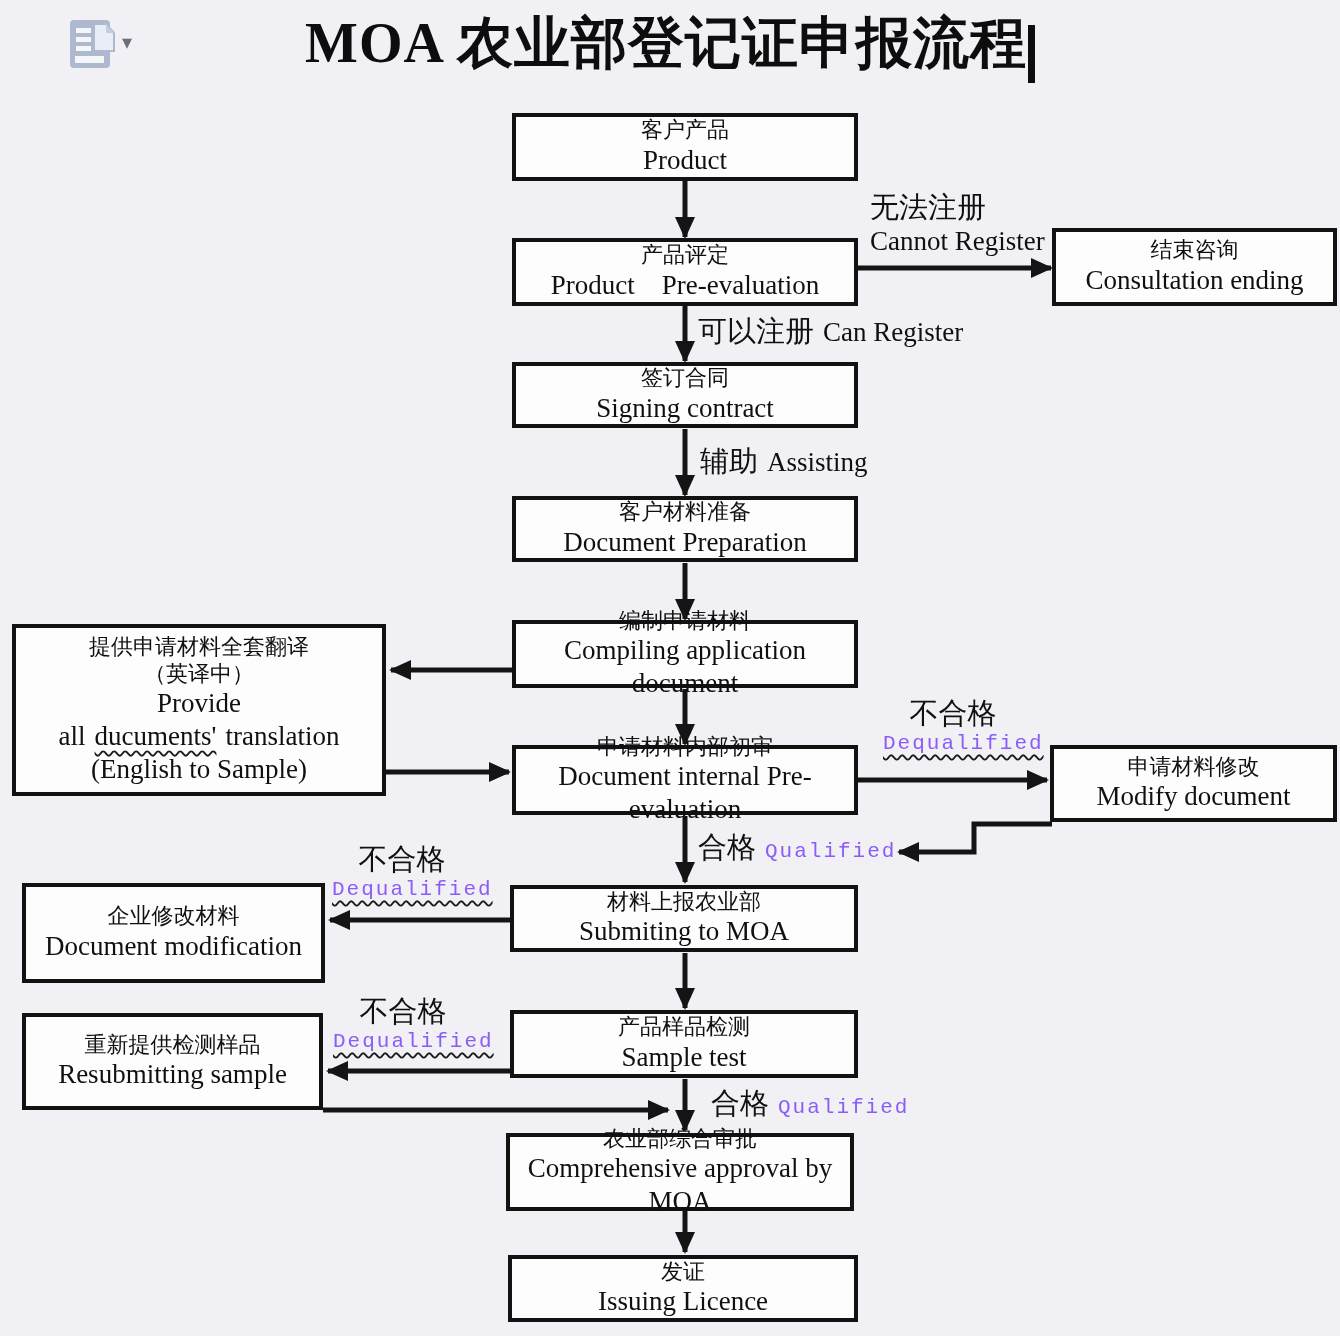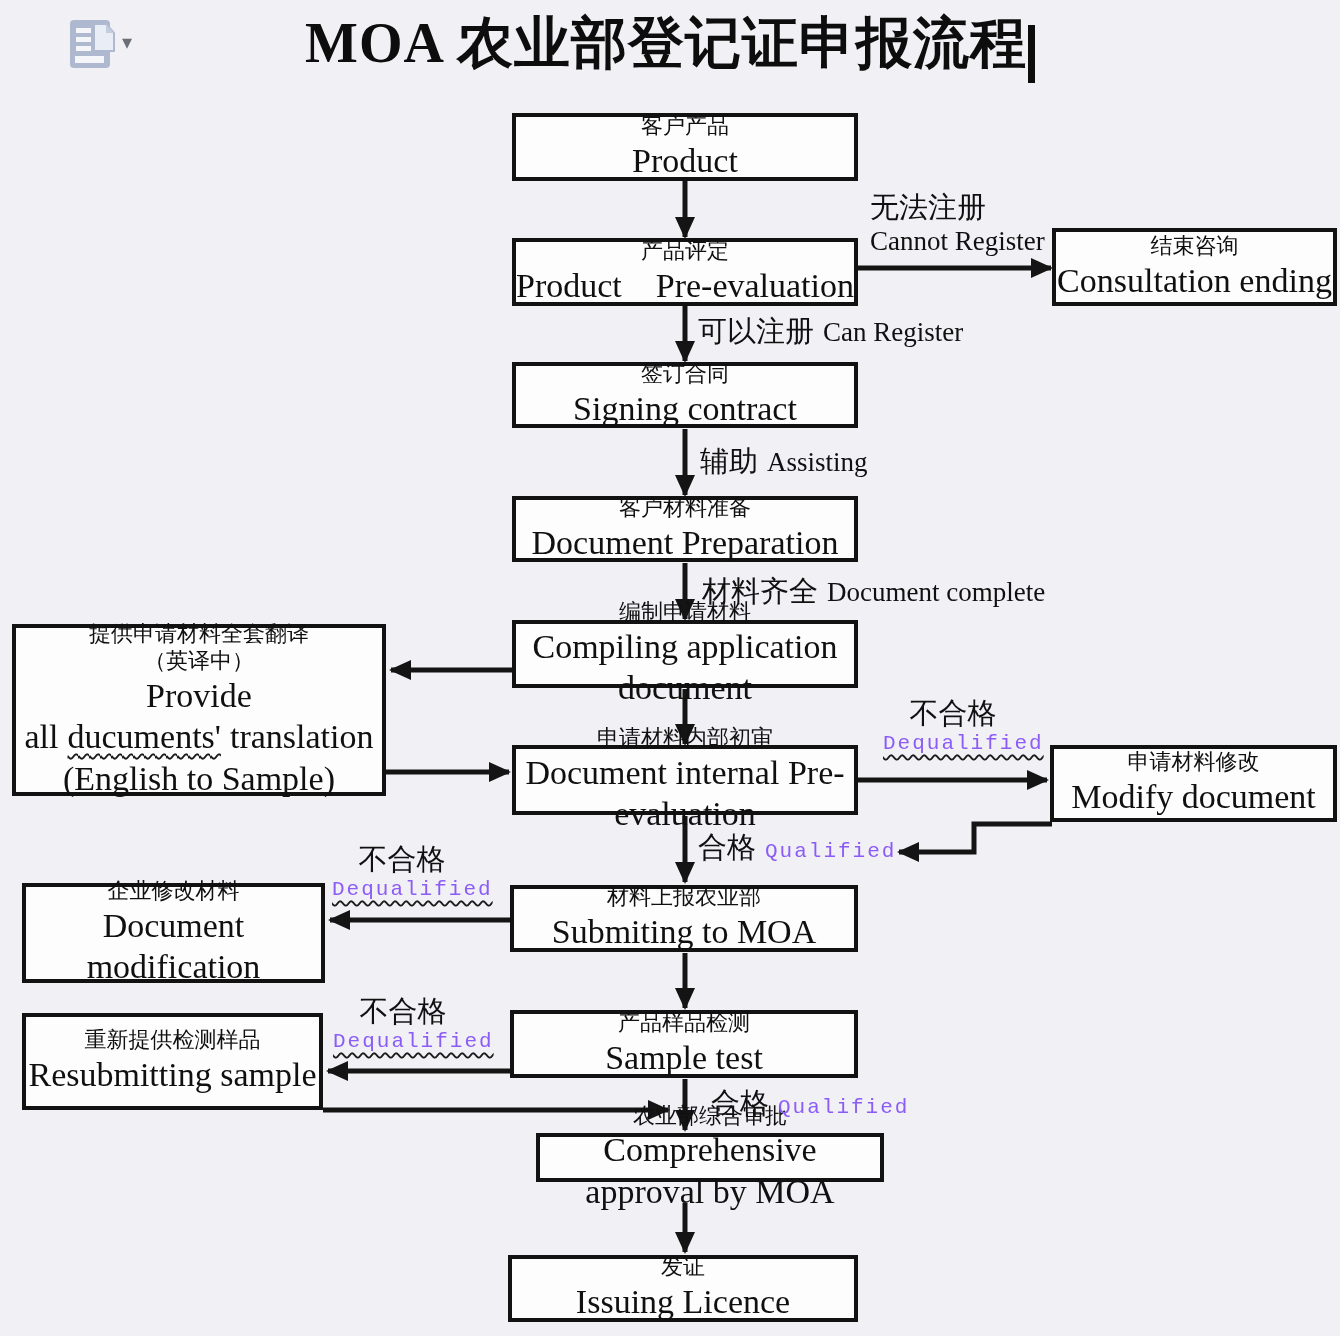--- a/index.html
+++ b/index.html
@@ -23,21 +23,21 @@
     position:absolute; left:122px; top:30px; font-size:20px; color:#6b6f78;
     font-family:"DejaVu Sans", sans-serif;
   }
   .box {
     position:absolute; box-sizing:border-box;
     background:#fdfdfd; border:4px solid #121212;
     display:flex; flex-direction:column; align-items:center; justify-content:center;
     text-align:center; line-height:1.22;
   }
   .zh { font-size:22px; color:#101010; }
-  .en { font-size:34px; color:#101010; }
+  .en { font-size:27px; color:#101010; }
   .pre { white-space:pre; }
   .lbl { position:absolute; white-space:nowrap; line-height:1.2; }
   .lbl .zh { font-size:29px; }
   .lbl .en { font-size:27px; }
   .mono {
     font-family:Liberation Mono, monospace;
     font-size:21px; letter-spacing:2px; color:#8b5cf6;
   }
   .wavy {
     text-decoration-line:underline; text-decoration-style:wavy;
@@ -157,21 +157,21 @@
   <div class="box" style="left:22px;top:1013px;width:301px;height:97px">
     <div class="zh">重新提供检测样品</div>
     <div class="en">Resubmitting sample</div>
   </div>
 
   <div class="box" style="left:510px;top:1010px;width:348px;height:68px">
     <div class="zh">产品样品检测</div>
     <div class="en">Sample test</div>
   </div>
 
-  <div class="box" style="left:536px;top:1133px;width:348px;height:49px">
+  <div class="box" style="left:506px;top:1133px;width:348px;height:78px">
     <div class="zh">农业部综合审批</div>
     <div class="en">Comprehensive approval by MOA</div>
   </div>
 
   <div class="box" style="left:508px;top:1255px;width:350px;height:67px">
     <div class="zh">发证</div>
     <div class="en">Issuing Licence</div>
   </div>
 
   <div class="lbl" style="left:870px;top:190px">
@@ -180,23 +180,20 @@
   </div>
 
   <div class="lbl" style="left:698px;top:314px">
     <span class="zh gap-r">可以注册</span><span class="en">Can Register</span>
   </div>
 
   <div class="lbl" style="left:700px;top:444px">
     <span class="zh gap-r">辅助</span><span class="en">Assisting</span>
   </div>
 
-  <div class="lbl" style="left:702px;top:574px">
-    <span class="zh gap-r">材料齐全</span><span class="en">Document complete</span>
-  </div>
 
   <div class="lbl ctr" style="left:883px;top:696px;width:140px">
     <div class="zh">不合格</div>
     <div class="mono wavy">Dequalified</div>
   </div>
 
   <div class="lbl" style="left:698px;top:830px">
     <span class="zh gap-r">合格</span><span class="mono">Qualified</span>
   </div>
 

